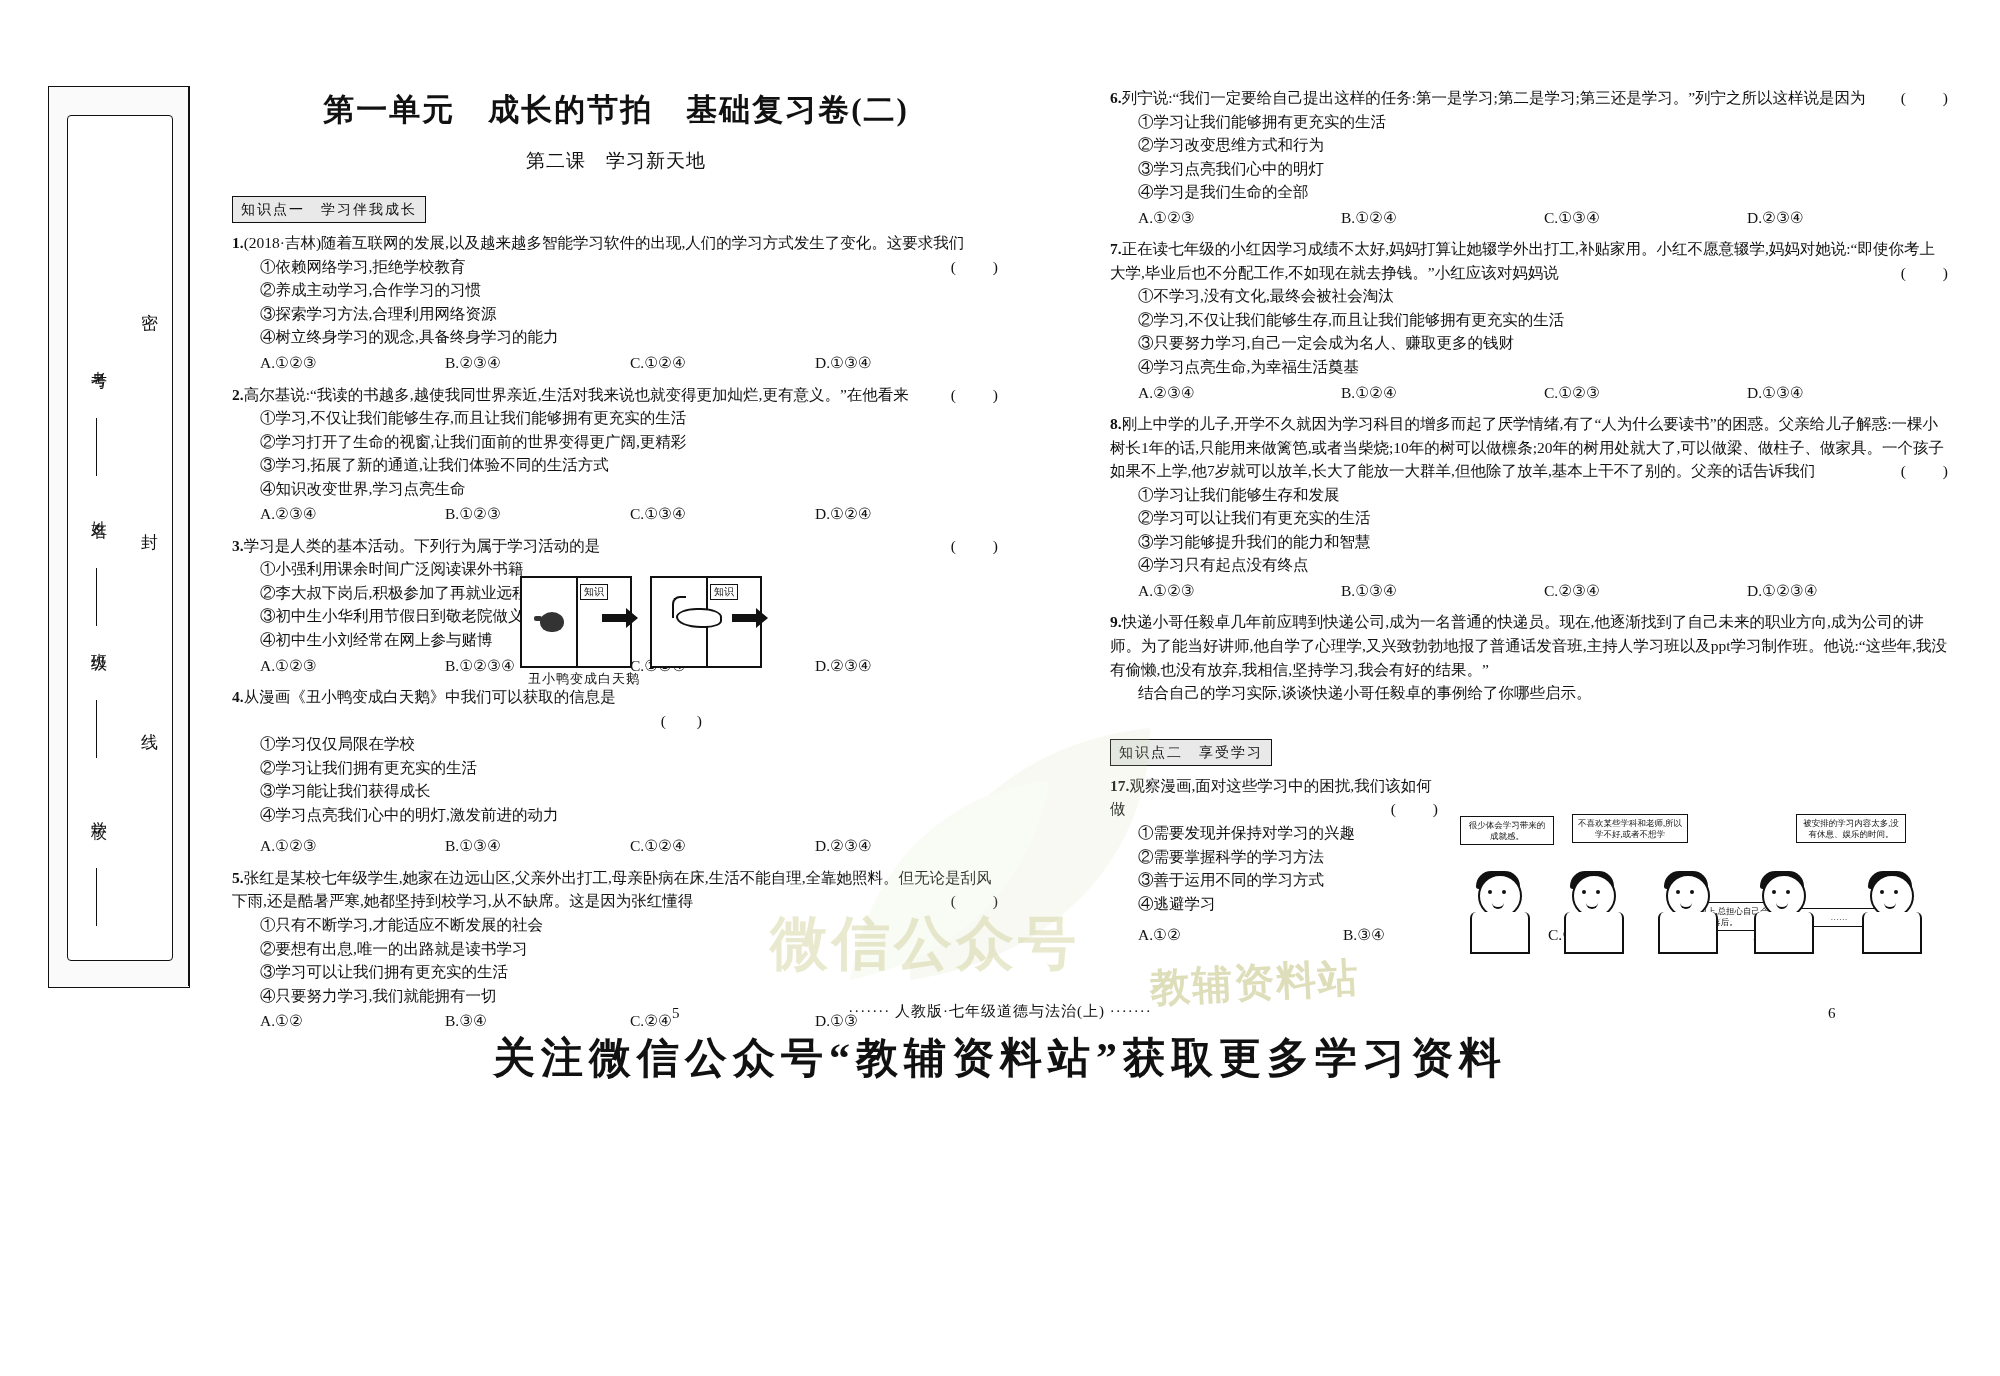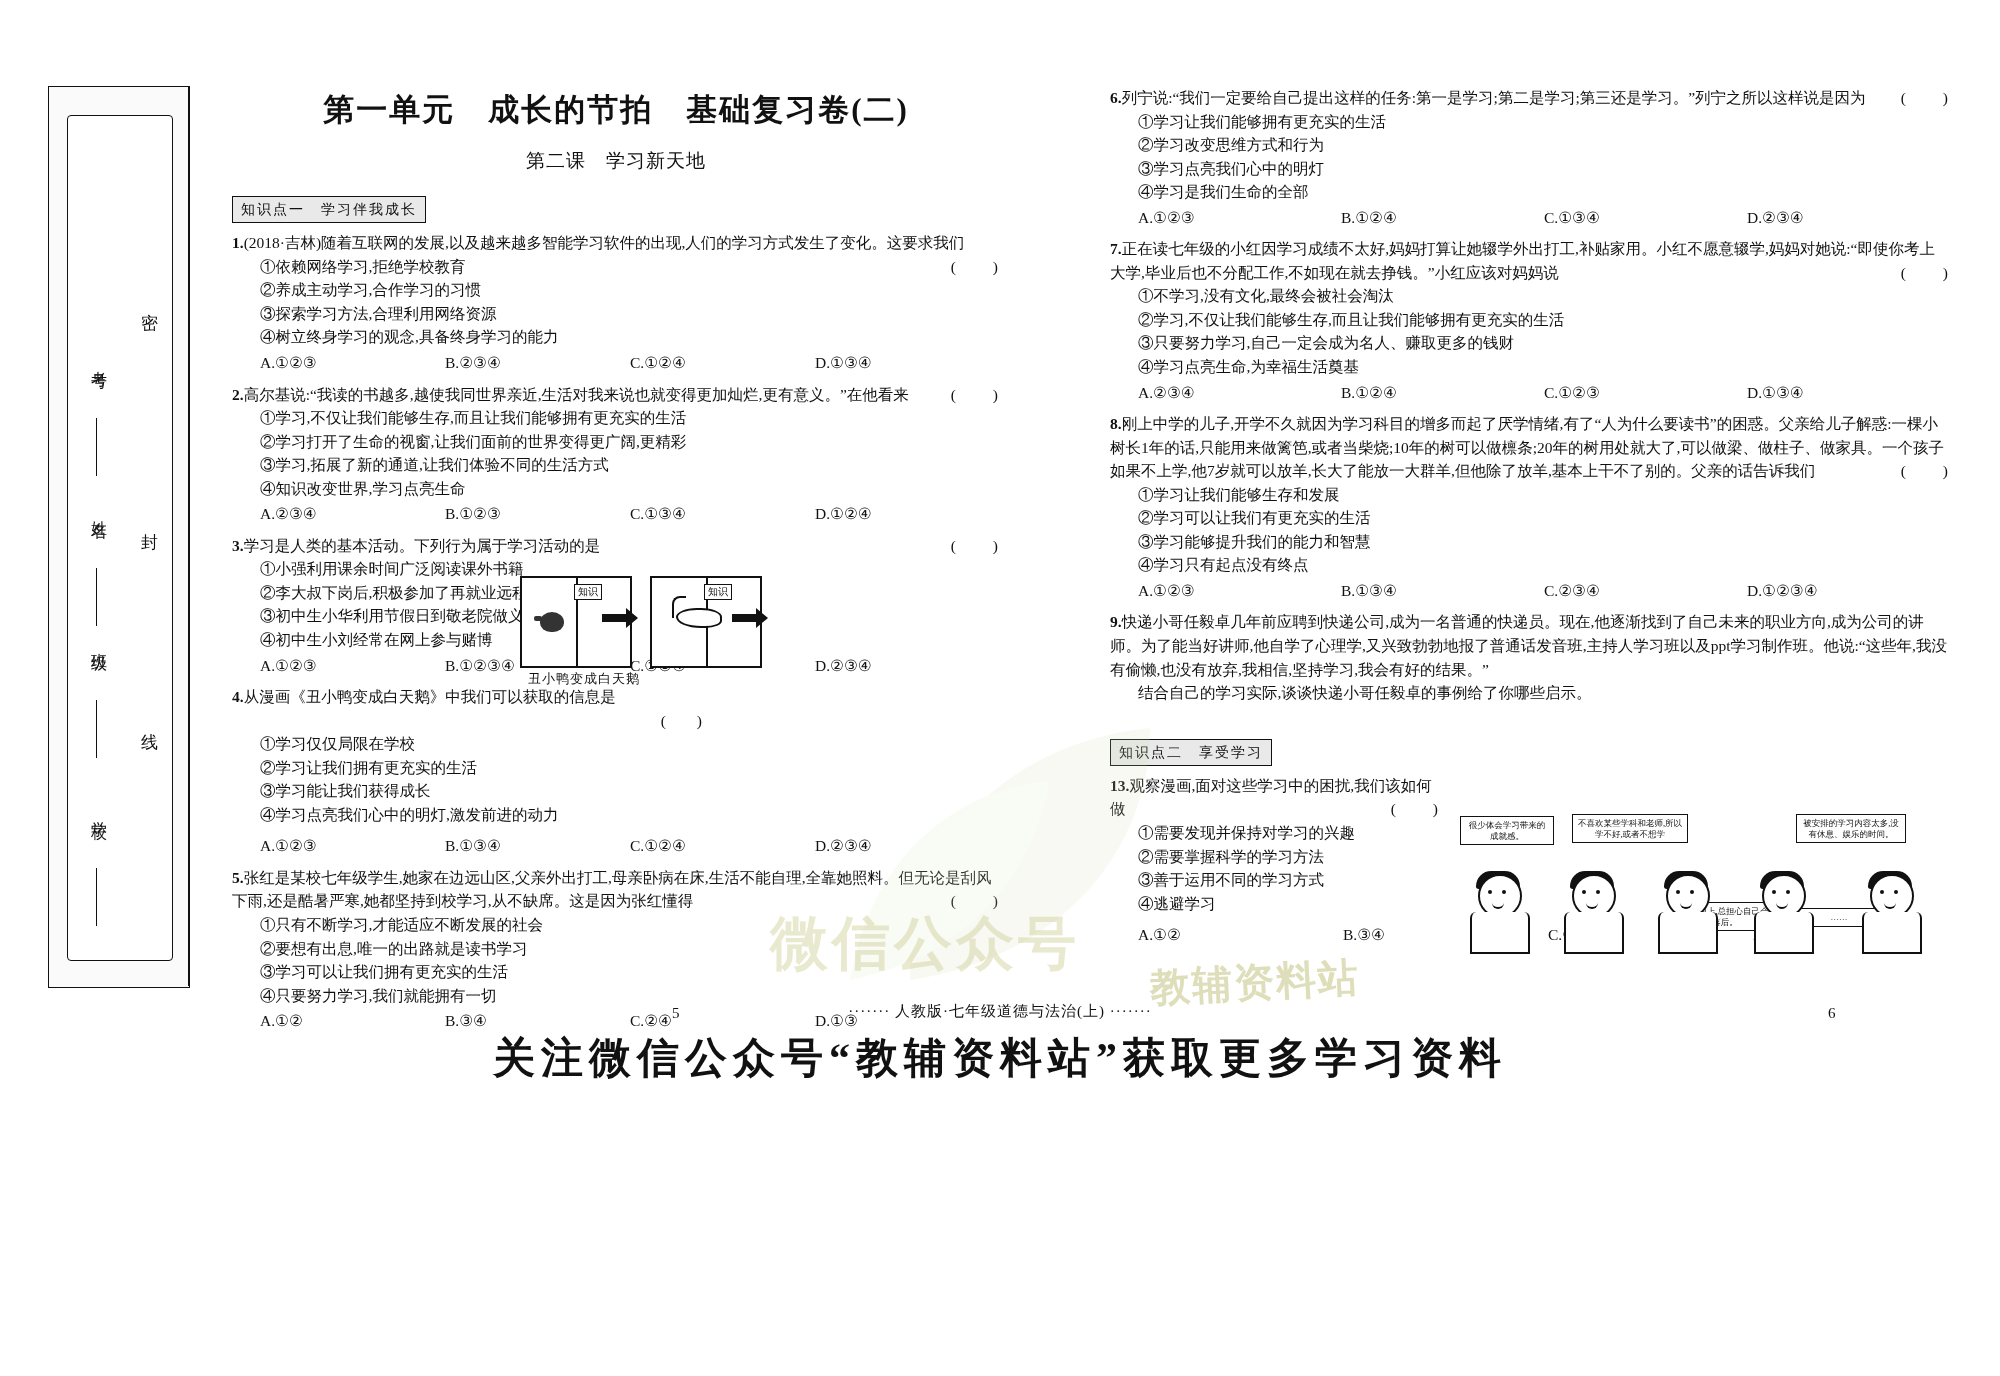--- a/index.html
+++ b/index.html
@@ -68,21 +68,21 @@
   .book{
     position:absolute;top:6px;width:108px;height:88px;
     border:2px solid #111;background:#fff;
   }
   .book.b1{left:0;}
   .book.b2{left:130px;}
   .book .spine{
     position:absolute;left:50%;top:0;width:1.5px;height:100%;background:#111;
   }
   .book .tag{
-    position:absolute;left:52px;top:6px;border:1px solid #111;font-size:10px;
+    position:absolute;left:58px;top:6px;border:1px solid #111;font-size:10px;
     padding:0 3px;background:#fff;
   }
   .arrow{
     position:absolute;top:44px;width:26px;height:8px;background:#111;
   }
   .arrow.a1{left:82px;}
   .arrow.a2{left:212px;}
   .arrow:after{
     content:"";position:absolute;right:-10px;top:-6px;border-left:12px solid #111;
     border-top:10px solid transparent;border-bottom:10px solid transparent;
@@ -351,21 +351,21 @@
     
     <div class="q">
       <span class="txt"><span class="q-num">9.</span><span>快递小哥任毅卓几年前应聘到快递公司,成为一名普通的快递员。现在,他逐渐找到了自己未来的职业方向,成为公司的讲师。为了能当好讲师,他自学了心理学,又兴致勃勃地报了普通话发音班,主持人学习班以及ppt学习制作班。他说:“这些年,我没有偷懒,也没有放弃,我相信,坚持学习,我会有好的结果。”</span></span>
       <span class="indent">结合自己的学习实际,谈谈快递小哥任毅卓的事例给了你哪些启示。</span>
     </div>
 
     <div class="kp" style="margin-top:26px;">知识点二　享受学习</div>
 
     
     <div class="q" style="width:330px;">
-      <span class="txt"><span class="q-num">13.</span><span>观察漫画,面对这些学习中的困扰,我们该如何做</span><span class="blank">(　　)</span></span>
+      <span class="txt"><span class="q-num">17.</span><span>观察漫画,面对这些学习中的困扰,我们该如何做</span><span class="blank">(　　)</span></span>
       <span class="opt">①需要发现并保持对学习的兴趣</span>
       <span class="opt">②需要掌握科学的学习方法</span>
       <span class="opt">③善于运用不同的学习方式</span>
       <span class="opt">④逃避学习</span>
     </div>
     <div class="choices" style="width:820px;">
       <span>A.①②</span>
       <span>B.③④</span>
       <span>C.①②③</span>
       <span>D.②③④</span>

